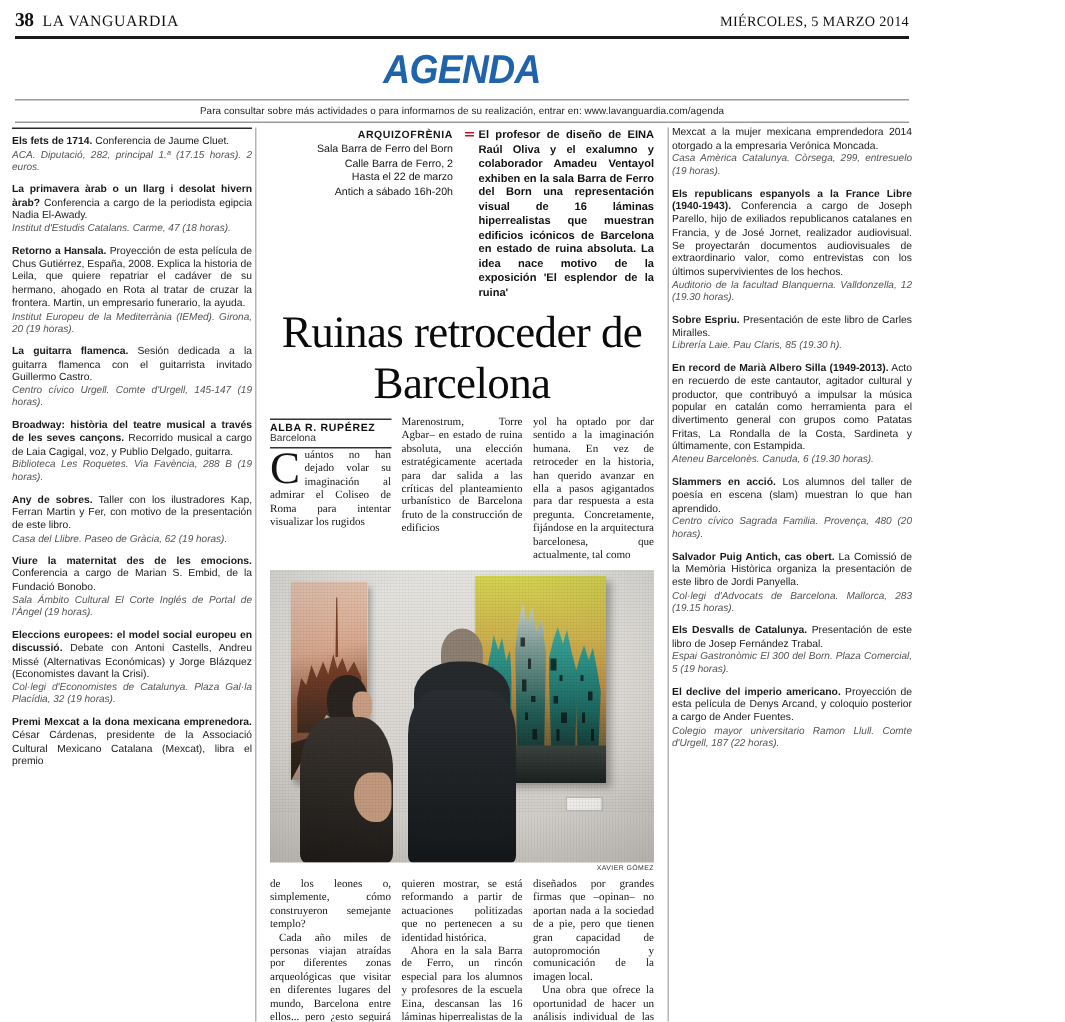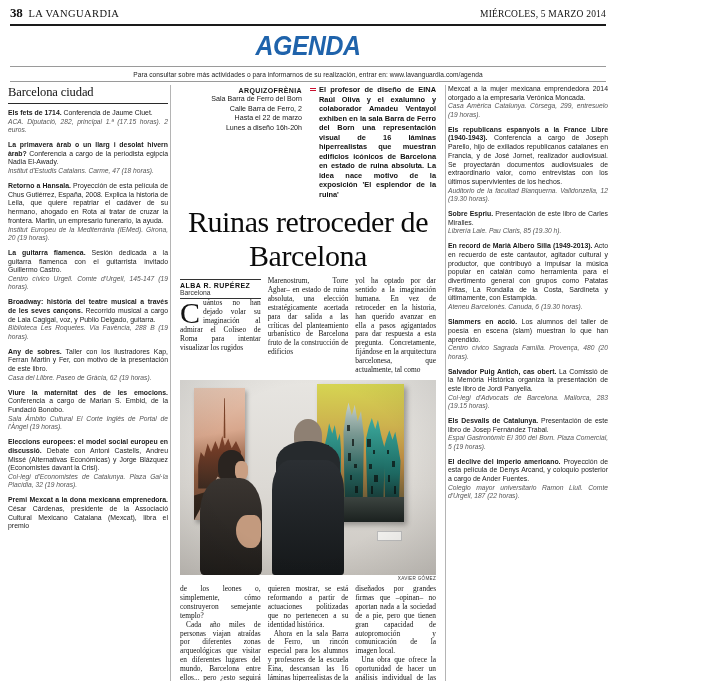--- a/index.html
+++ b/index.html
@@ -215,21 +215,20 @@
   <div class="section-band">
     <span class="section-title">AGENDA</span>
   </div>
   <div class="rule-thin"></div>
   <div class="subline">Para consultar sobre más actividades o para informarnos de su realización, entrar en: www.lavanguardia.com/agenda</div>
   <div class="rule-thin"></div>
 
   <div class="grid">
 
     <div class="col-listings">
-      <div class="listings-head">Barcelona ciudad</div>
       <div class="listings-head-rule"></div>
       <div id="left-entries">
           <div class="entry">
             <p class="body"><b>Els fets de 1714.</b> Conferencia de Jaume Cluet.</p>
             <p class="venue">ACA. Diputació, 282, principal 1.ª (17.15 horas). 2 euros.</p>
           </div>
           <div class="entry">
             <p class="body"><b>La primavera àrab o un llarg i desolat hivern àrab?</b> Conferencia a cargo de la periodista egipcia Nadia El-Awady.</p>
             <p class="venue">Institut d'Estudis Catalans. Carme, 47 (18 horas).</p>
           </div>
@@ -266,21 +265,21 @@
     <div class="vdiv"></div>
 
     <div class="col-article">
 
       <div class="art-top">
         <div class="art-info">
           <div class="venue-name">ARQUIZOFRÈNIA</div>
           <div>Sala Barra de Ferro del Born</div>
           <div>Calle Barra de Ferro, 2</div>
           <div>Hasta el 22 de marzo</div>
-          <div>Lunes a diseño 16h-20h</div>
+          <div>Antich a sábado 16h-20h</div>
         </div>
         <div class="art-lead">
           <span class="lead-mark">
               <i></i>
               <i></i>
             </span>
           <span>El profesor de diseño de EINA Raúl Oliva y el exalumno y colaborador Amadeu Ventayol exhiben en la sala Barra de Ferro del Born una representación visual de 16 láminas hiperrealistas que muestran edificios icónicos de Barcelona en estado de ruina absoluta. La idea nace motivo de la exposición 'El esplendor de la ruina'</span>
         </div>
       </div>
 

